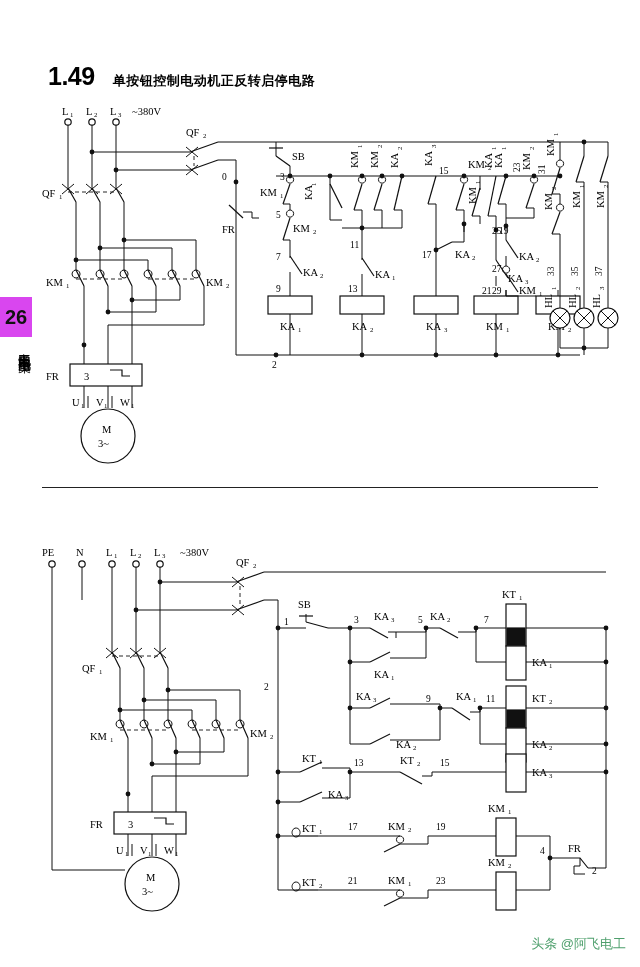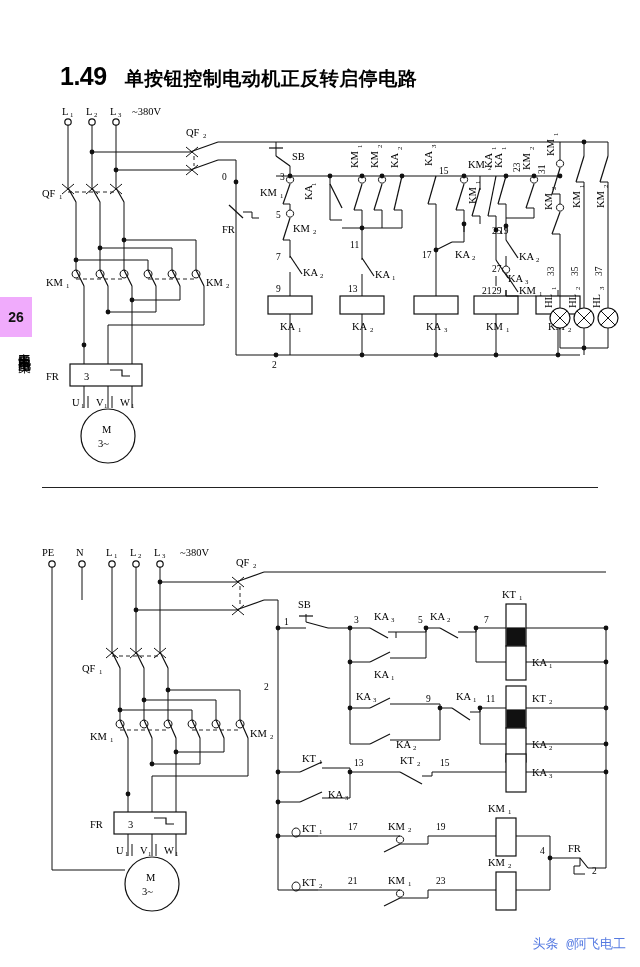--- a/index.html
+++ b/index.html
@@ -3,41 +3,41 @@
 <meta charset="utf-8">
 <style>
   html,body{margin:0;padding:0;background:#ffffff;}
   body{width:640px;height:967px;position:relative;overflow:hidden;
        font-family:"Liberation Serif","DejaVu Serif",serif;color:#000;}
   #page{position:absolute;inset:0;width:640px;height:967px;background:#fff;}
 
   
   .side-tab{position:absolute;left:0;top:297px;width:32px;
             display:flex;flex-direction:column;align-items:center;}
-  .side-tab-num{width:32px;height:40px;background:#f0abfc;color:#111;
+  .side-tab-num{width:32px;height:40px;background:#d946ef;color:#111;
                 display:flex;align-items:center;justify-content:center;
-                font-family:"Liberation Sans",sans-serif;font-size:14px;font-weight:700;}
+                font-family:"Liberation Sans",sans-serif;font-size:20px;font-weight:700;}
   .side-tab-text{width:32px;padding-top:6px;font-size:13px;line-height:15px;
                  writing-mode:vertical-rl;text-orientation:upright;
                  font-family:"Liberation Sans",sans-serif;letter-spacing:1px;
                  height:150px;display:flex;justify-content:flex-start;}
 
   
   .sec-title{position:absolute;display:flex;align-items:baseline;gap:18px;}
   .sec-num{font-family:"Liberation Sans",sans-serif;font-weight:700;font-size:25px;
            letter-spacing:-.5px;}
-  .sec-name{font-family:"Liberation Sans",sans-serif;font-weight:700;font-size:19px;
+  .sec-name{font-family:"Liberation Sans",sans-serif;font-weight:700;font-size:13px;
             letter-spacing:.5px;text-align:center;}
 
   
   .divider{position:absolute;left:42px;width:556px;height:1px;background:#222;}
 
   
-  .watermark{position:absolute;right:14px;bottom:14px;font-size:13px;color:#1d4ed8;
-             font-family:Liberation Mono, monospace;opacity:.75;}
+  .watermark{position:absolute;right:14px;bottom:14px;font-size:13px;color:#15803d;
+             font-family:Liberation Sans, sans-serif;opacity:.75;}
 
   
   svg{display:block;}
   svg text{font-family:"Liberation Serif","DejaVu Serif",serif;font-size:10px;fill:#000;}
   svg text.lbl{font-size:10.5px;}
   svg text.num{font-size:9.5px;}
   svg text.sub{font-size:6.8px;}
   .wire{stroke:#111;stroke-width:1;fill:none;}
   .wire2{stroke:#111;stroke-width:1.2;fill:none;}
   .dash{stroke:#111;stroke-width:.9;fill:none;stroke-dasharray:4 3;}
@@ -49,21 +49,21 @@
 </head>
 <body>
 
 <div id="page">
 
   <div class="side-tab">
     <div class="side-tab-num">26</div>
     <div class="side-tab-text">电工常用电路图集</div>
   </div>
 
-  <div class="sec-title" style="left:48px;top:62px;margin-left:12px;">
+  <div class="sec-title" style="left:48px;top:62px;">
     <span class="sec-num">1.49</span>
     <span class="sec-name">单按钮控制电动机正反转启停电路</span>
   </div>
 
   <svg width="600" height="390" viewBox="0 0 600 390" style="position:absolute;left:40px;top:100px;">
 
     <g>
       <circle cx="28" cy="22" r="3.2" class="circ"></circle>
       <circle cx="52" cy="22" r="3.2" class="circ"></circle>
       <circle cx="76" cy="22" r="3.2" class="circ"></circle>

